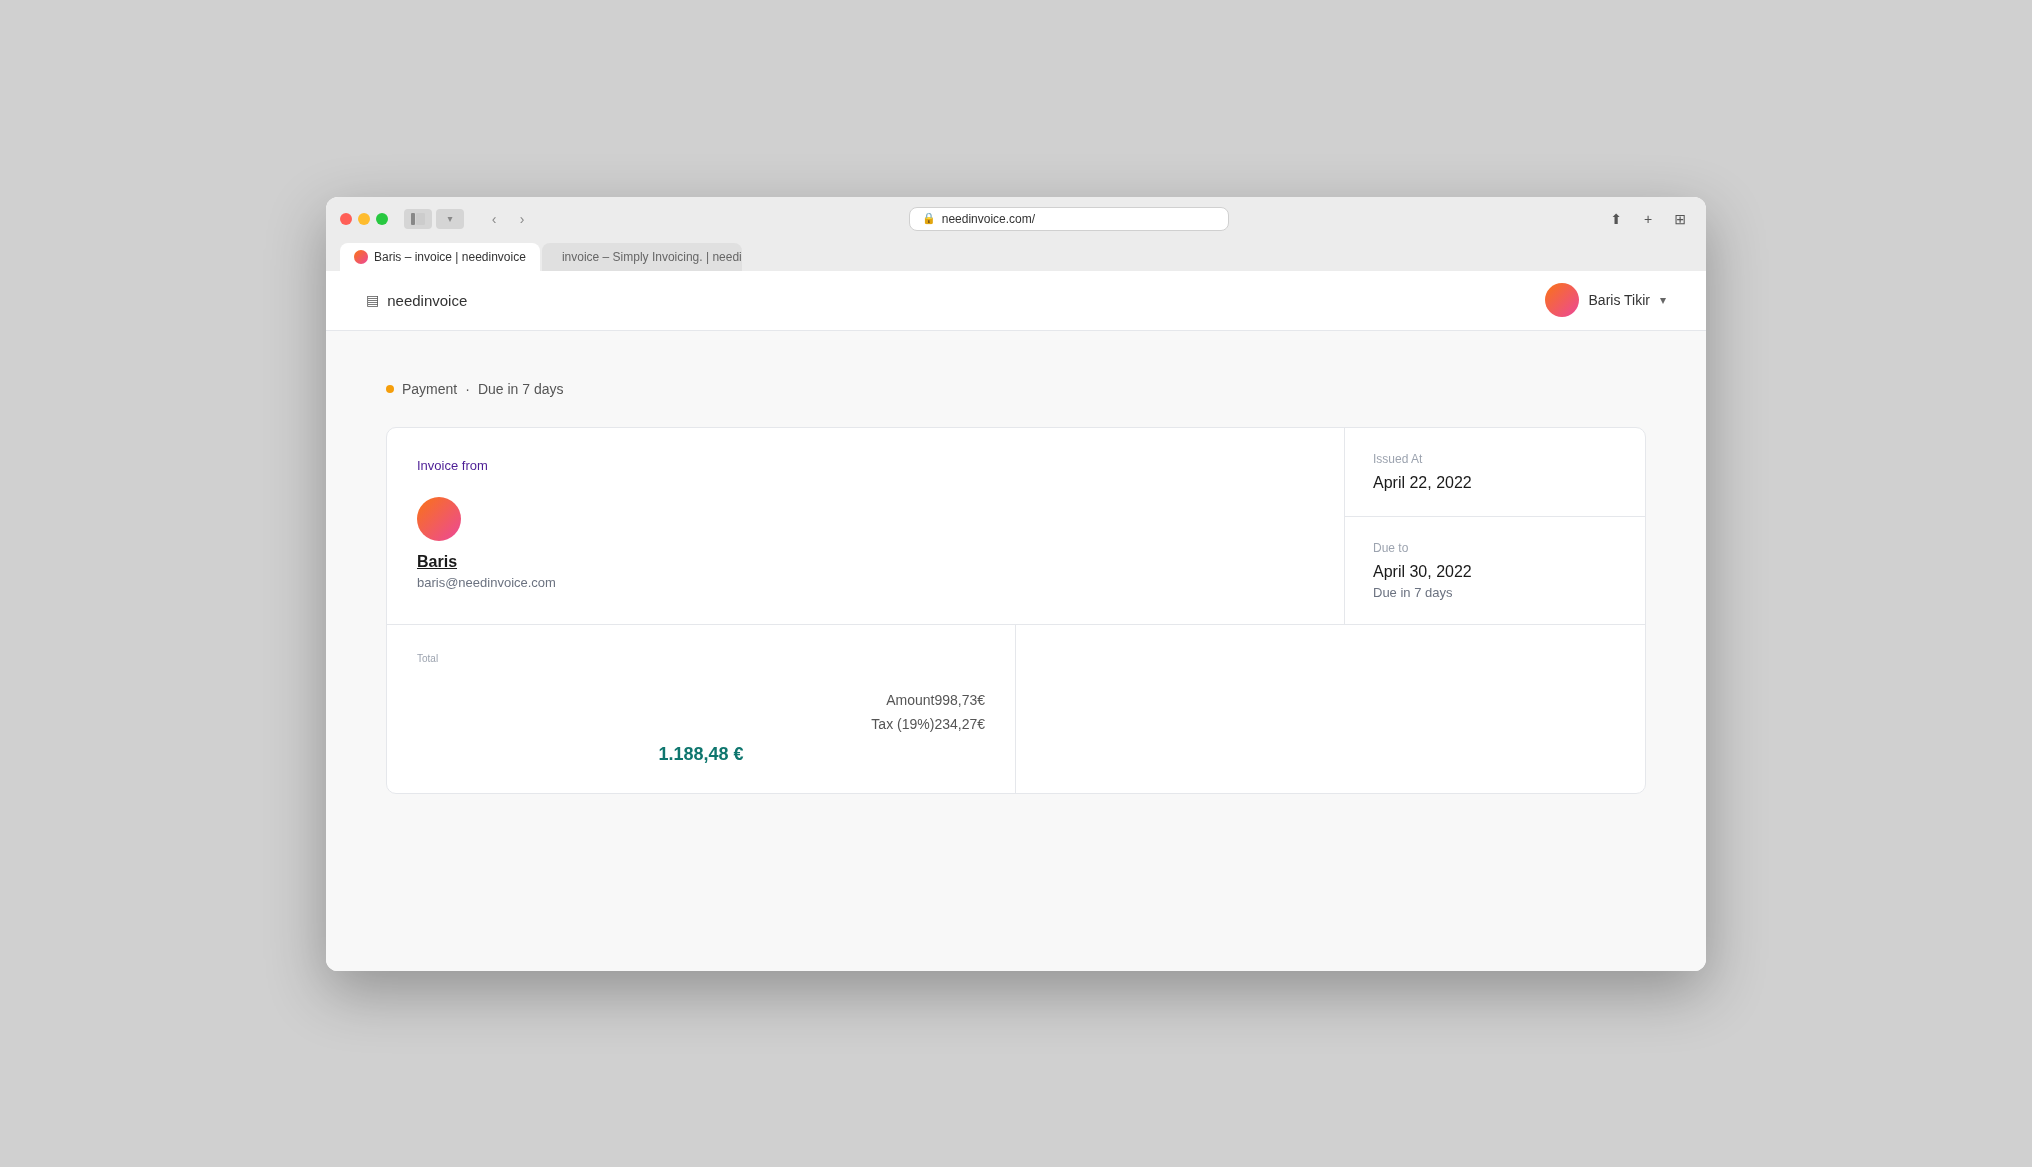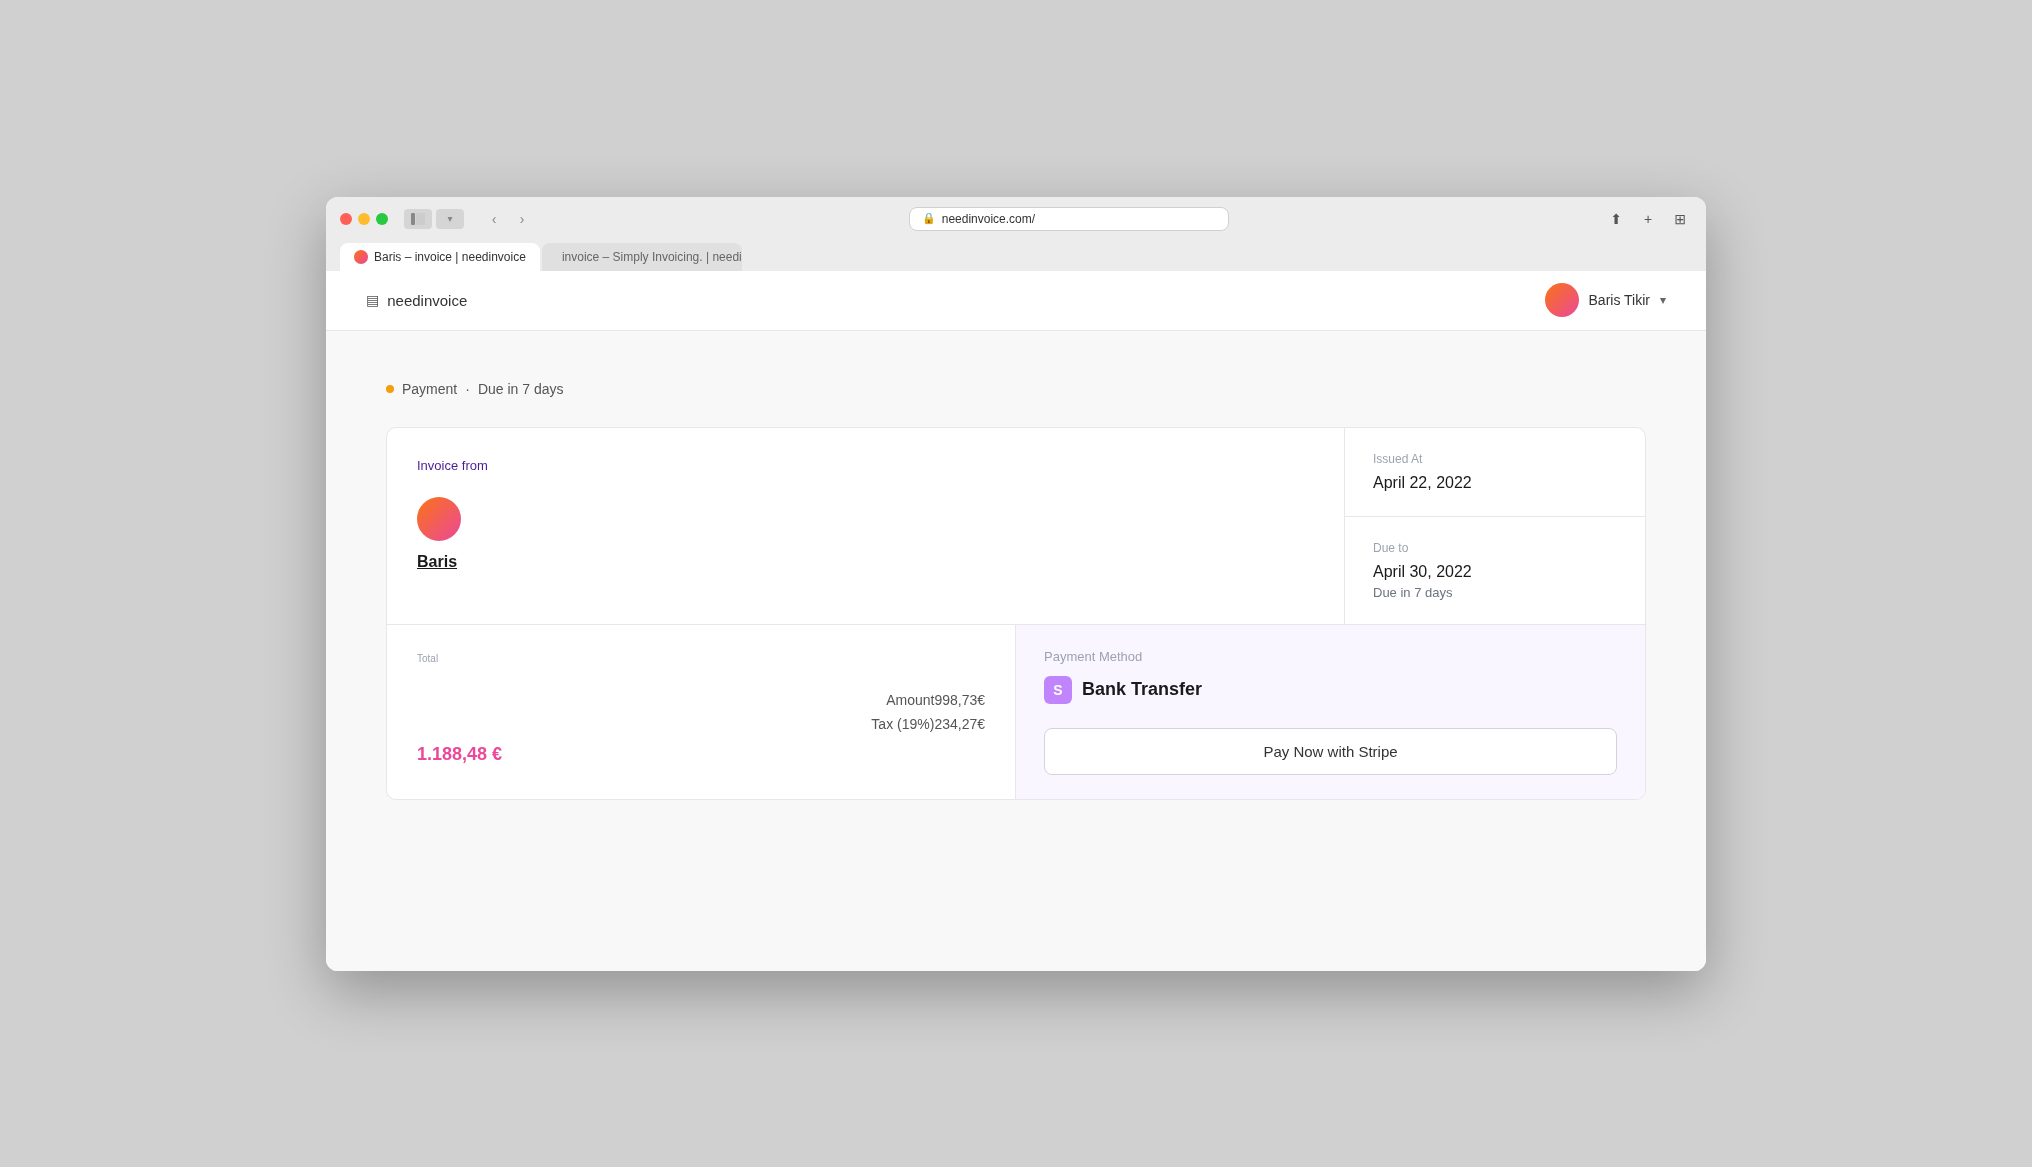--- a/index.html
+++ b/index.html
@@ -351,25 +351,25 @@
     .line-item {
       display: flex;
       justify-content: flex-end;
       margin-bottom: 8px;
       font-size: 14px;
       color: #555;
     }
 
     .total-line {
       display: flex;
-      justify-content: flex-start;
+      justify-content: center;
       margin-top: 12px;
       font-size: 18px;
       font-weight: 600;
-      color: #ec4899;
+      color: #0f766e;
     }
 
     .payment-section {
       padding: 24px 28px;
       background: #faf6ff;
     }
 
     .payment-label {
       font-size: 13px;
       color: #9ca3af;
@@ -486,20 +486,21 @@
         <span>Due in 7 days</span>
       </div>
 
       <div class="invoice-card">
         <div class="invoice-grid">
 
           <div class="invoice-left">
             <div class="invoice-from-label">Invoice from</div>
             <div class="sender-avatar"></div>
             <div class="sender-name">Baris</div>
+            <div class="sender-email">baris@needinvoice.com</div>
           </div>
 
           <div class="invoice-right">
             <div class="date-section">
               <div class="date-label">Issued At</div>
               <div class="date-value">April 22, 2022</div>
             </div>
             <div class="due-section">
               <div class="due-date-label">Due to</div>
               <div class="due-date-value">April 30, 2022</div>
@@ -518,25 +519,17 @@
             </div>
             <div class="line-item">
               <span>Tax (19%)</span>
               <span>234,27€</span>
             </div>
             <div class="total-line">
               <span>1.188,48 €</span>
             </div>
           </div>
 
-          <div class="payment-section">
-            <div class="payment-label">Payment Method</div>
-            <div class="payment-method">
-              <div class="payment-icon">S</div>
-              <span class="payment-name">Bank Transfer</span>
-            </div>
-            <button class="pay-now-btn">Pay Now with Stripe</button>
-          </div>
         </div>
       </div>
     </div>
   </div>
 </div>
 
 </body></html>

